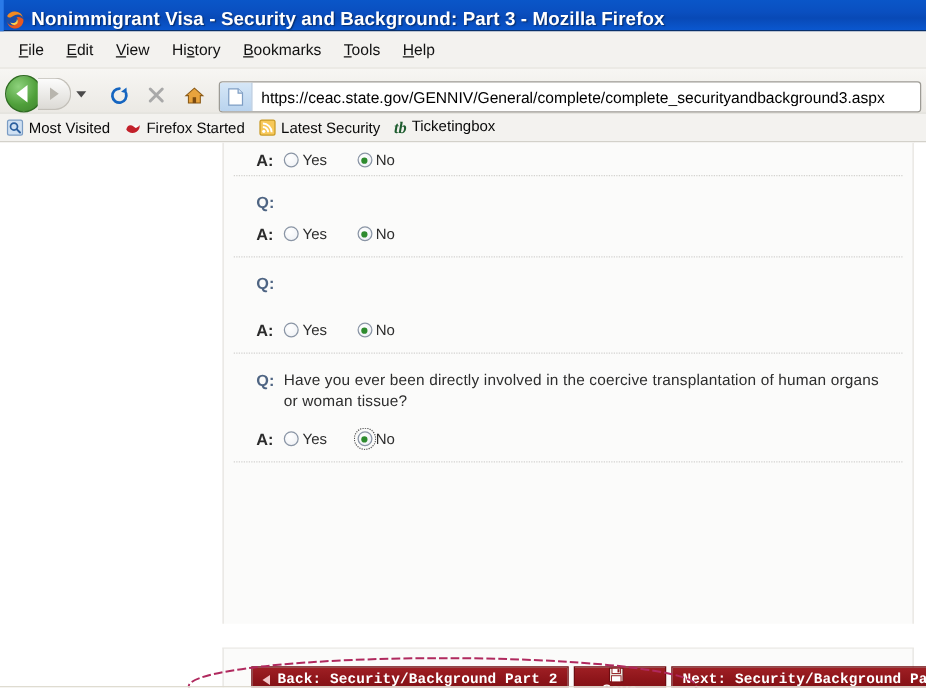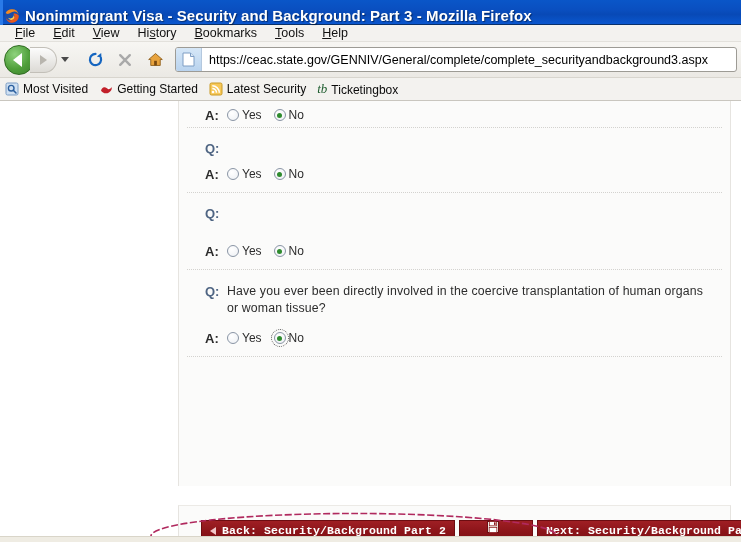--- a/index.html
+++ b/index.html
@@ -43,42 +43,42 @@
     color: #ffffff;
     font-size: 15px;
     font-weight: bold;
     letter-spacing: 0.1px;
     white-space: nowrap;
     text-shadow: 1px 1px 1px rgba(0,0,0,.45);
   }
 
   
   #menubar {
-    height: 17px;
+    height: 30px;
     background: #f3f2ef;
     display: flex;
     align-items: center;
     padding-left: 6px;
     border-bottom: 1px solid #e3e1dc;
   }
   .menu-item {
     font-size: 12.5px;
     color: #111111;
     padding: 2px 9px;
     white-space: nowrap;
     cursor: default;
   }
   .menu-item .mn { text-decoration: underline; }
 
   
   #navbar {
     height: 36px;
     background: linear-gradient(to bottom,#f7f6f3 0%, #ebe9e4 100%);
     display: flex;
-    align-items: center;
+    align-items: flex-end;
     padding: 0 4px;
     border-bottom: 1px solid #d8d5ce;
   }
   .backfwd { display:flex; align-items:center; margin-right:4px; }
   .back-btn {
     width: 30px; height: 30px; border-radius: 50%;
     background: radial-gradient(circle at 35% 30%, #8ed27d 0%, #4f9f3a 55%, #3c7f2c 100%);
     border: 1px solid #2f6b22;
     display:flex; align-items:center; justify-content:center;
     cursor: pointer;
@@ -133,21 +133,21 @@
   
   #bookmarks {
     height: 23px;
     background: #f3f2ef;
     display: flex;
     align-items: center;
     padding-left: 5px;
     border-bottom: 1px solid #c9c6bf;
   }
   .bm {
-    display: flex; align-items: flex-end;
+    display: flex; align-items: flex-start;
     font-size: 12px; color: #0a0a0a;
     margin-right: 11px;
     white-space: nowrap;
     cursor: pointer;
   }
   .bm .bmico { margin-right: 4px; display:flex; align-items:center; }
 
   
   #viewport {
     position: relative;
@@ -187,21 +187,21 @@
   }
   .lbl.q { color: #4f6583; }
   .lbl.a { color: #2b2b2b; }
   .qtext {
     font-size: 12.3px;
     color: #2d2d2d;
     line-height: 16.5px;
     letter-spacing: .15px;
   }
 
-  .radios { display:flex; align-items:center; padding-top:1px; }
+  .radios { display:flex; align-items:center; padding-top:1px;gap:12px; }
   .radio-grp { display:flex; align-items:center; margin-right: 12px; }
   .radio {
     width: 12px; height: 12px;
     border-radius: 50%;
     border: 1px solid #8a95a5;
     background: radial-gradient(circle at 38% 33%, #ffffff 0%, #f2f4f7 70%, #e4e8ee 100%);
     display:flex; align-items:center; justify-content:center;
     margin-right: 3px;
     cursor: pointer;
     flex: 0 0 12px;
@@ -367,38 +367,38 @@
       <span>Most Visited</span>
     </div>
 
     <div class="bm">
       <span class="bmico">
         <svg width="14" height="14" viewBox="0 0 14 14">
           <path d="M2 8.5c1.4 2.6 5 3.8 8 2 2.2-1.3 3.2-3.6 2.6-5.5-.5 1.3-1.8 2.1-3.1 1.9-1.6-.2-2.3-1.6-4-1.7C4 5 2.6 6.3 2 8.5z" fill="#c2202a"></path>
           <circle cx="9.6" cy="6.2" r="1" fill="#ffffff"></circle>
         </svg>
       </span>
-      <span>Getting Started</span>
+      <span>Firefox Started</span>
     </div>
 
     <div class="bm">
       <span class="bmico">
         <svg width="14" height="14" viewBox="0 0 14 14">
           <rect x="1" y="1" width="12" height="12" rx="1.5" fill="#f7c859" stroke="#c99a24"></rect>
           <circle cx="4" cy="10" r="1.3" fill="#ffffff"></circle>
           <path d="M3.3 6.6a4.2 4.2 0 0 1 4.2 4.2" stroke="#ffffff" stroke-width="1.5" fill="none"></path>
           <path d="M3.3 3.8a7 7 0 0 1 7 7" stroke="#ffffff" stroke-width="1.5" fill="none"></path>
         </svg>
       </span>
       <span>Latest Security</span>
     </div>
 
 
     <div class="bm">
-      <span class="bmico" style="font-style:italic;font-weight:normal;font-size:13px;color:#1d5c2e;font-family:'Liberation Serif',serif;">tb</span>
+      <span class="bmico" style="font-style:italic;font-weight:bold;font-size:13px;color:#1d5c2e;font-family:'Liberation Serif',serif;">tb</span>
       <span>Ticketingbox</span>
     </div>
   </div>
 
   <div id="viewport">
     <div id="left-white"></div>
     <div id="right-white"></div>
 
     <div id="content-panel">
 

